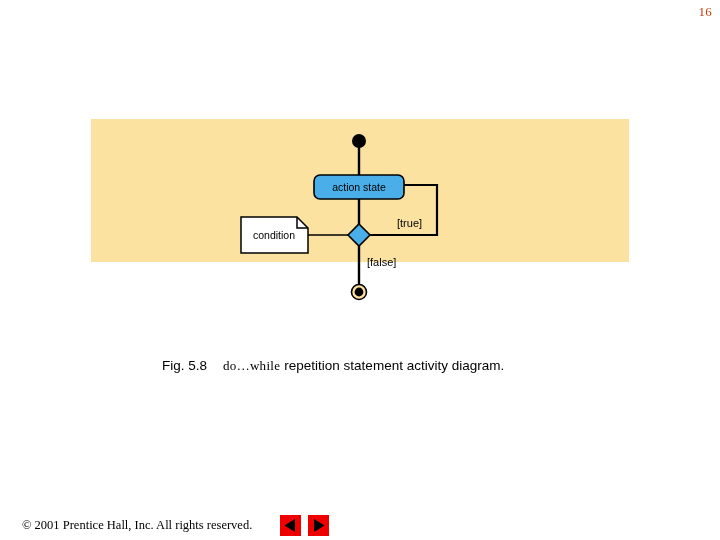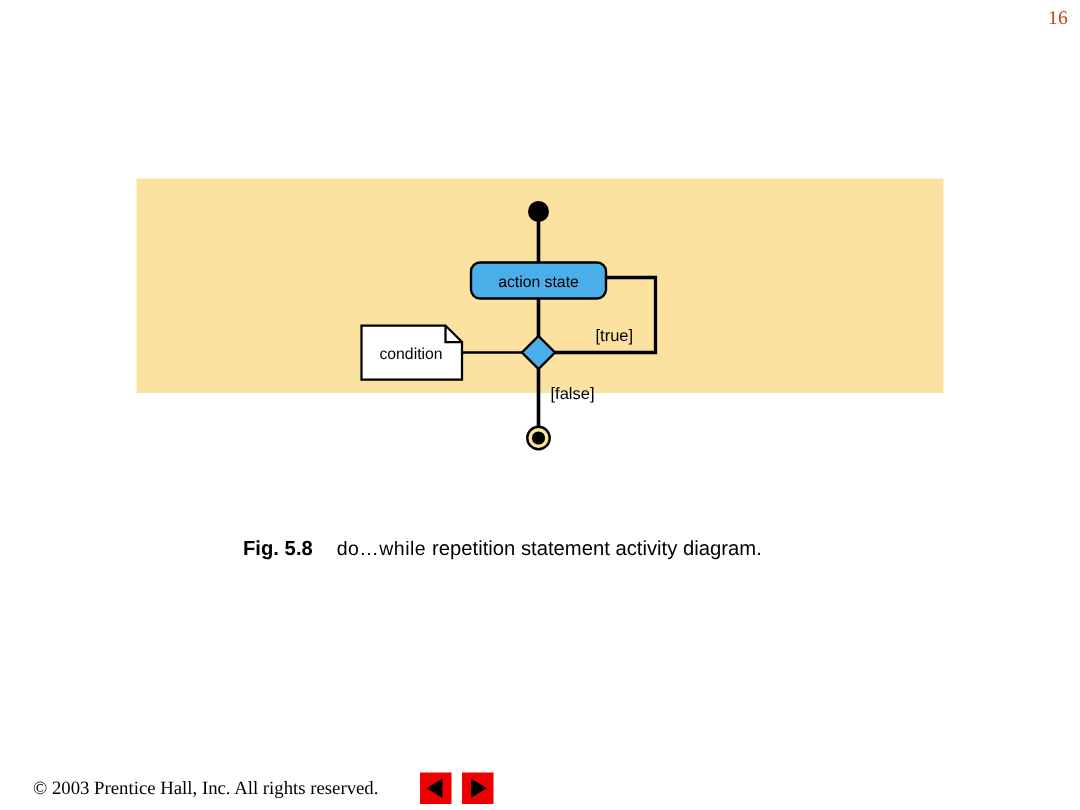--- a/index.html
+++ b/index.html
@@ -62,25 +62,25 @@
     position: absolute;
     left: 134px;
     top: 358px;
     font-family: "Liberation Sans", sans-serif;
     font-size: 13.5px;
     font-weight: bold;
     color: #000000;
     white-space: nowrap;
   }
   #figure-caption .fig-number {
-    font-weight: bold;
+    font-weight: normal;
     padding-left: 28px;
   }
   #figure-caption .fig-code {
-    font-family: Liberation Sans, sans-serif;
+    font-family: Liberation Serif, serif;
     font-weight: normal;
     font-size: 13px;
     padding-left: 16px;
     padding-right: 4px;
     letter-spacing: 0.3px;
   }
   #figure-caption .fig-text {
     font-weight: normal;
   }
 
@@ -159,21 +159,21 @@
       <circle cx="268" cy="173" r="7.5" fill="#fbe2a0" stroke="#000000" stroke-width="1.6"></circle>
       <circle cx="268" cy="173" r="4.4" fill="#000000"></circle>
     </g>
   </svg>
 </div>
 
 <div id="figure-caption">
   <span class="fig-number">Fig. 5.8</span><span class="fig-code">do…while</span><span class="fig-text">repetition statement activity diagram.</span>
 </div>
 
-<div id="footer-copyright">© 2003 Prentice Hall, Inc.  All rights reserved.</div>
+<div id="footer-copyright">© 2001 Prentice Hall, Inc.  All rights reserved.</div>
 
 <div id="nav-buttons">
   <button class="nav-button">
     <svg width="21" height="21" viewBox="0 0 21 21">
       <polygon points="15,4 15,17 4.5,10.5" fill="#000000"></polygon>
     </svg>
   </button>
   <button class="nav-button">
     <svg width="21" height="21" viewBox="0 0 21 21">
       <polygon points="6,4 6,17 16.5,10.5" fill="#000000"></polygon>

